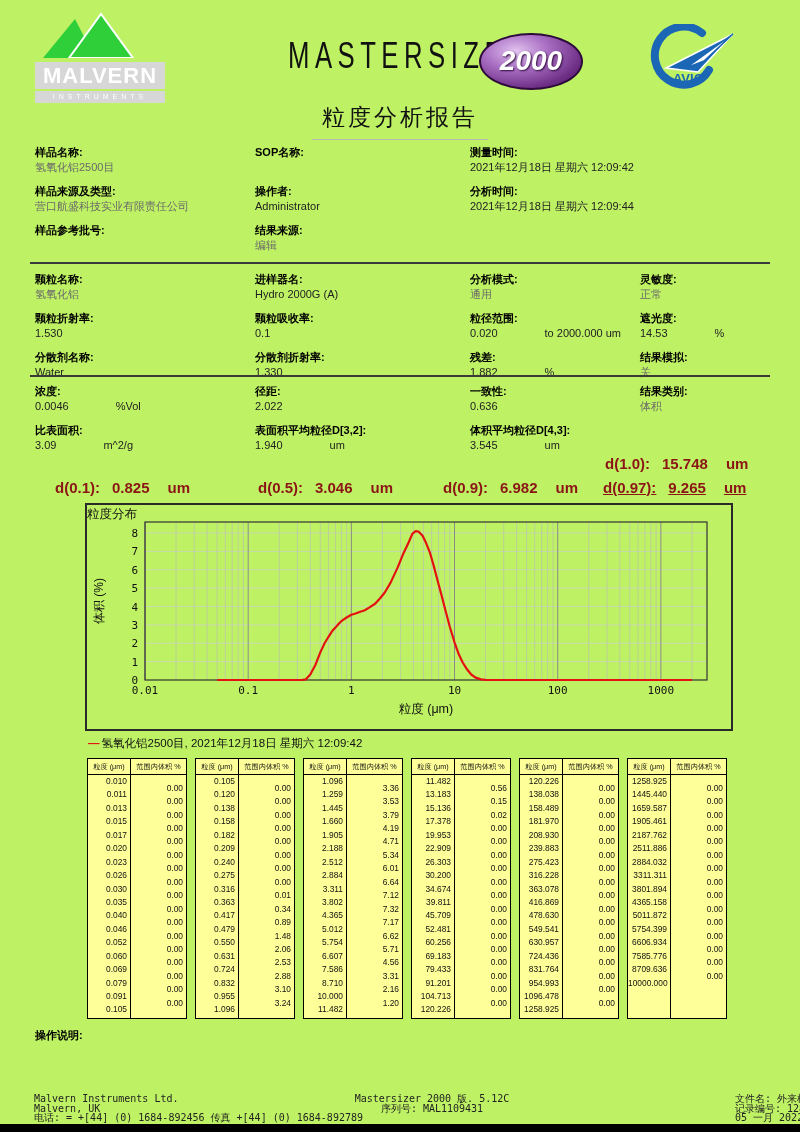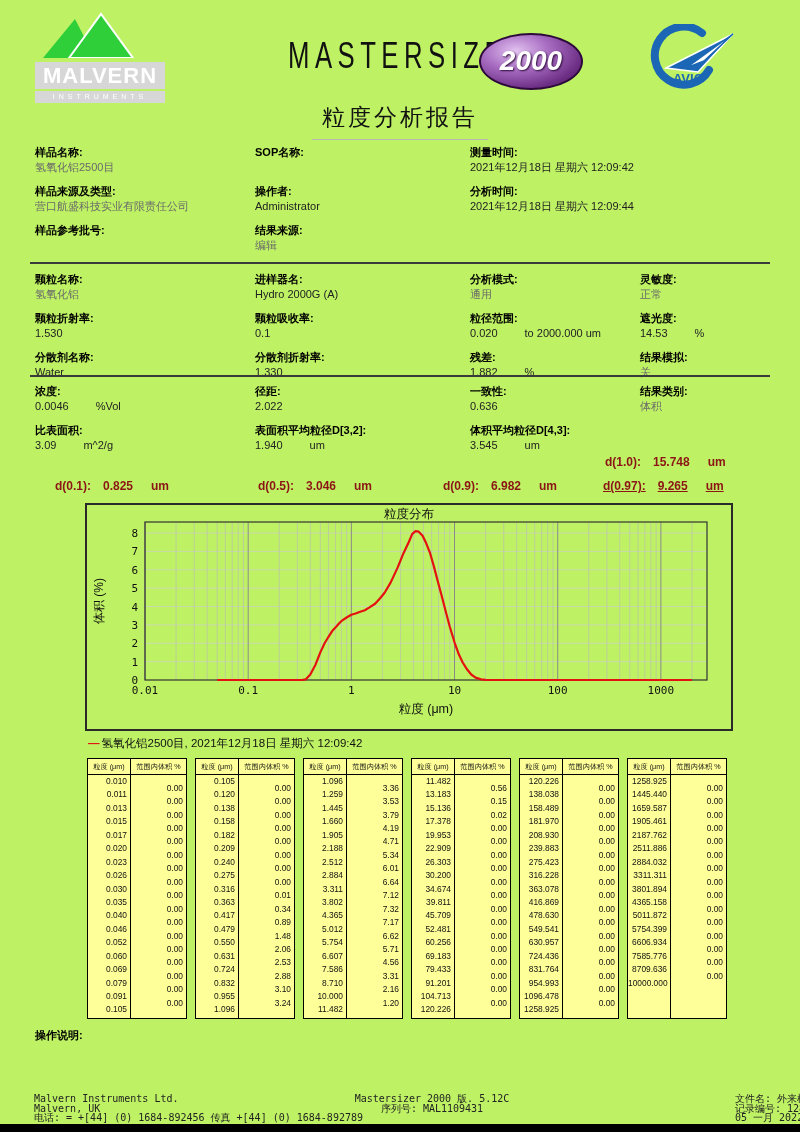--- a/index.html
+++ b/index.html
@@ -27,40 +27,40 @@
 
   
   .grid{position:absolute;left:35px;width:740px;display:grid;row-gap:9px;}
   .grid3{grid-template-columns:220px 215px 1fr;}
   .grid4{grid-template-columns:220px 215px 170px 1fr;}
   #sample-grid{top:145px;}
   #param-grid{top:272px;}
   #result-grid{top:384px;}
   .ilab{font-weight:bold;font-size:11px;color:#000;line-height:15px;}
   .ival{font-size:11px;color:#222;line-height:15px;min-height:15px;}
-  .ival .iunit{margin-left:2px;padding-left:25px;}
+  .ival .iunit{margin-left:22px;padding-left:25px;}
   .muted{color:#6a6a6a;}
   .hr{position:absolute;left:30px;width:740px;background:#3a3a3a;}
   #hr1{top:262px;height:2px;}
   #hr2{top:375px;height:2px;}
 
   
-  #dvalues{position:absolute;left:0;top:455px;width:800px;height:46px;font-weight:bold;font-size:12px;}
+  #dvalues{position:absolute;left:0;top:455px;width:800px;height:46px;font-weight:bold;font-size:15px;}
   .dv{position:absolute;white-space:nowrap;}
   .dv .dvv{margin-left:12px;}
   .dv .dvu{margin-left:18px;}
   #dv-top{left:605px;top:0;}
   #dv-01{left:55px;top:24px;}
   #dv-05{left:258px;top:24px;}
   #dv-09{left:443px;top:24px;}
   #dv-097{left:603px;top:24px;text-decoration:underline;}
 
   
   #chartbox{position:absolute;left:85px;top:503px;width:648px;height:228px;border:2px solid #2a2a2a;box-sizing:border-box;}
-  #chart-title{position:absolute;left:0;top:1px;width:100%;text-align:center;font-size:12.5px;color:#111;}
+  #chart-title{position:absolute;left:0;top:1px;width:100%;font-size:12.5px;color:#111;}
   #chart-svg{position:absolute;left:0;top:15px;}
   #legend{position:absolute;left:88px;top:736px;font-size:11.5px;color:#111;white-space:nowrap;}
   #legend .ldash{color:#e41111;font-weight:bold;margin-right:2px;}
 
   
   #tables{position:absolute;left:87px;top:758px;width:660px;display:flex;gap:8px;}
   .ptable{width:100px;background:#ffff99;border:1px solid #000;box-sizing:border-box;}
   .thead{display:flex;border-bottom:1px solid #000;height:15px;}
   .th{font-size:7.2px;line-height:15px;text-align:center;white-space:nowrap;overflow:hidden;color:#111;}
   .th-size{width:42px;border-right:1px solid #000;}

